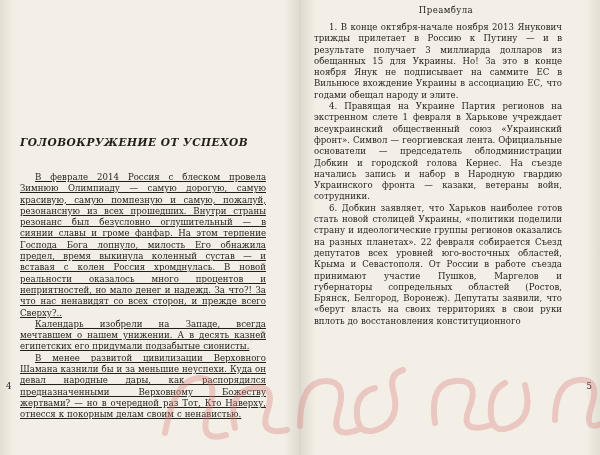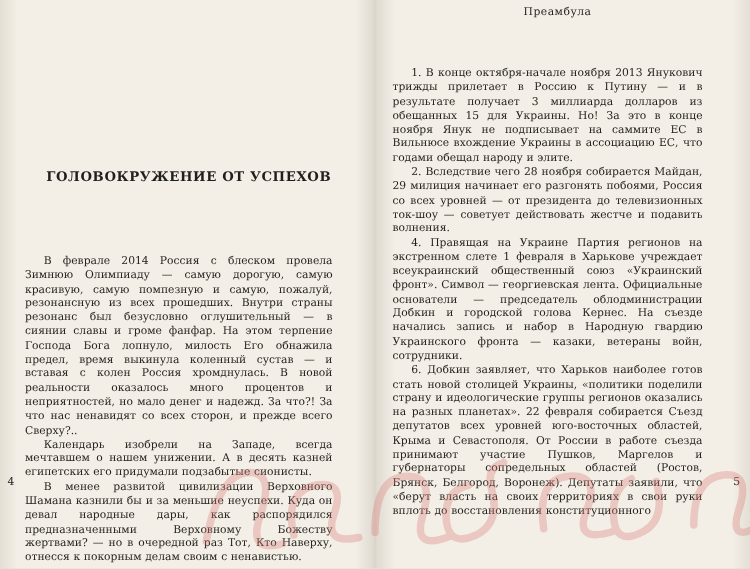--- a/index.html
+++ b/index.html
@@ -28,27 +28,27 @@
   .page{position:absolute;top:0;height:398px;}
   .page.left{left:20px;width:262px;}
   .page.right{left:314px;width:264px;}
   .running-header{
     position:absolute;top:5px;left:0;right:0;
     text-align:center;
     font-size:8.6px;letter-spacing:0.4px;
   }
   .chapter-title{
     position:absolute;top:136px;left:0;right:0;
-    text-align:center;
     font-weight:bold;
     font-size:10.6px;
     letter-spacing:0.5px;
+    font-style:italic;
   }
-  .text-block{position:absolute;left:0;right:16px;margin-top:32px;}
-  .page.left  .text-block{top:172px;}
+  .text-block{position:absolute;left:0;right:16px;}
+  .page.left  .text-block{top:172px;text-decoration:underline;}
   .page.right .text-block{top:22px;}
   .text-block p{
     margin:0;
     font-size:8.6px;
     line-height:11.3px;
     text-align:justify;
     text-indent:15px;
     word-spacing:0.2px;
   }
   .page-number{
@@ -78,21 +78,20 @@
       <p>Календарь изобрели на Западе, всегда мечтавшем о нашем унижении. А в десять казней египетских его придумали подзабытые сионисты.</p>
       <p>В менее развитой цивилизации Верховного Шамана казнили бы и за меньшие неуспехи. Куда он девал народные дары, как распорядился предназначенными Верховному Божеству жертвами? — но в очередной раз Тот, Кто Наверху, отнесся к покорным делам своим с ненавистью.</p>
     </div>
     <div class="page-number num-left">4</div>
   </div>
 
   <div class="page right">
     <div class="running-header">Преамбула</div>
     <div class="text-block">
       <p>1. В конце октября-начале ноября 2013 Янукович трижды прилетает в Россию к Путину — и в результате получает 3 миллиарда долларов из обещанных 15 для Украины. Но! За это в конце ноября Янук не подписывает на саммите ЕС в Вильнюсе вхождение Украины в ассоциацию ЕС, что годами обещал народу и элите.</p>
-      <p>2. Вследствие чего 28 ноября собирается Майдан, 29 милиция начинает его разгонять побоями, Россия со всех уровней — от президента до телевизионных ток-шоу — советует действовать жестче и подавить волнения.</p>
       <p>4. Правящая на Украине Партия регионов на экстренном слете 1 февраля в Харькове учреждает всеукраинский общественный союз «Украинский фронт». Символ — георгиевская лента. Официальные основатели — председатель облодминистрации Добкин и городской голова Кернес. На съезде начались запись и набор в Народную гвардию Украинского фронта — казаки, ветераны войн, сотрудники.</p>
       <p>6. Добкин заявляет, что Харьков наиболее готов стать новой столицей Украины, «политики поделили страну и идеологические группы регионов оказались на разных планетах». 22 февраля собирается Съезд депутатов всех уровней юго-восточных областей, Крыма и Севастополя. От России в работе съезда принимают участие Пушков, Маргелов и губернаторы сопредельных областей (Ростов, Брянск, Белгород, Воронеж). Депутаты заявили, что «берут власть на своих территориях в свои руки вплоть до восстановления конституционного</p>
     </div>
     <div class="page-number num-right">5</div>
   </div>
 
   <div class="gutter"></div>
 
   <div class="watermark">
     <svg viewBox="0 0 460 110" fill="none" xmlns="http://www.w3.org/2000/svg">

